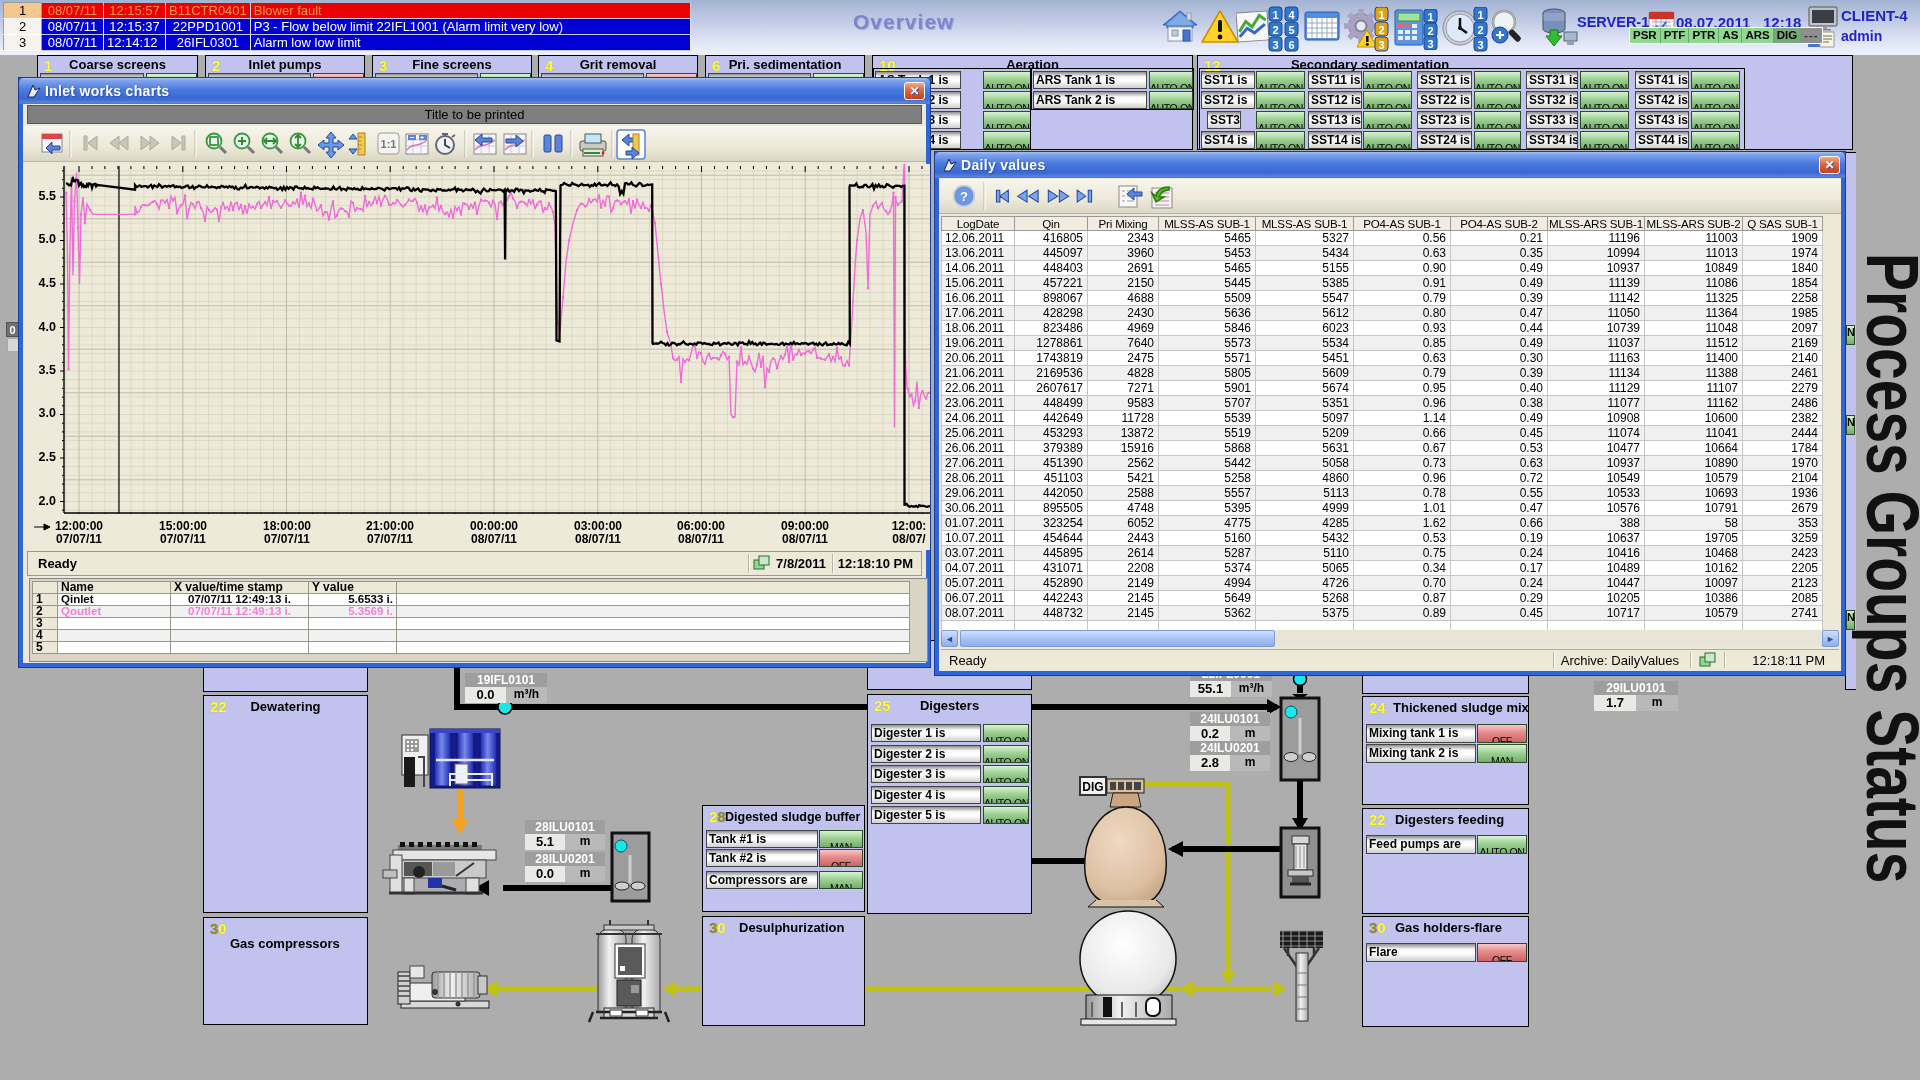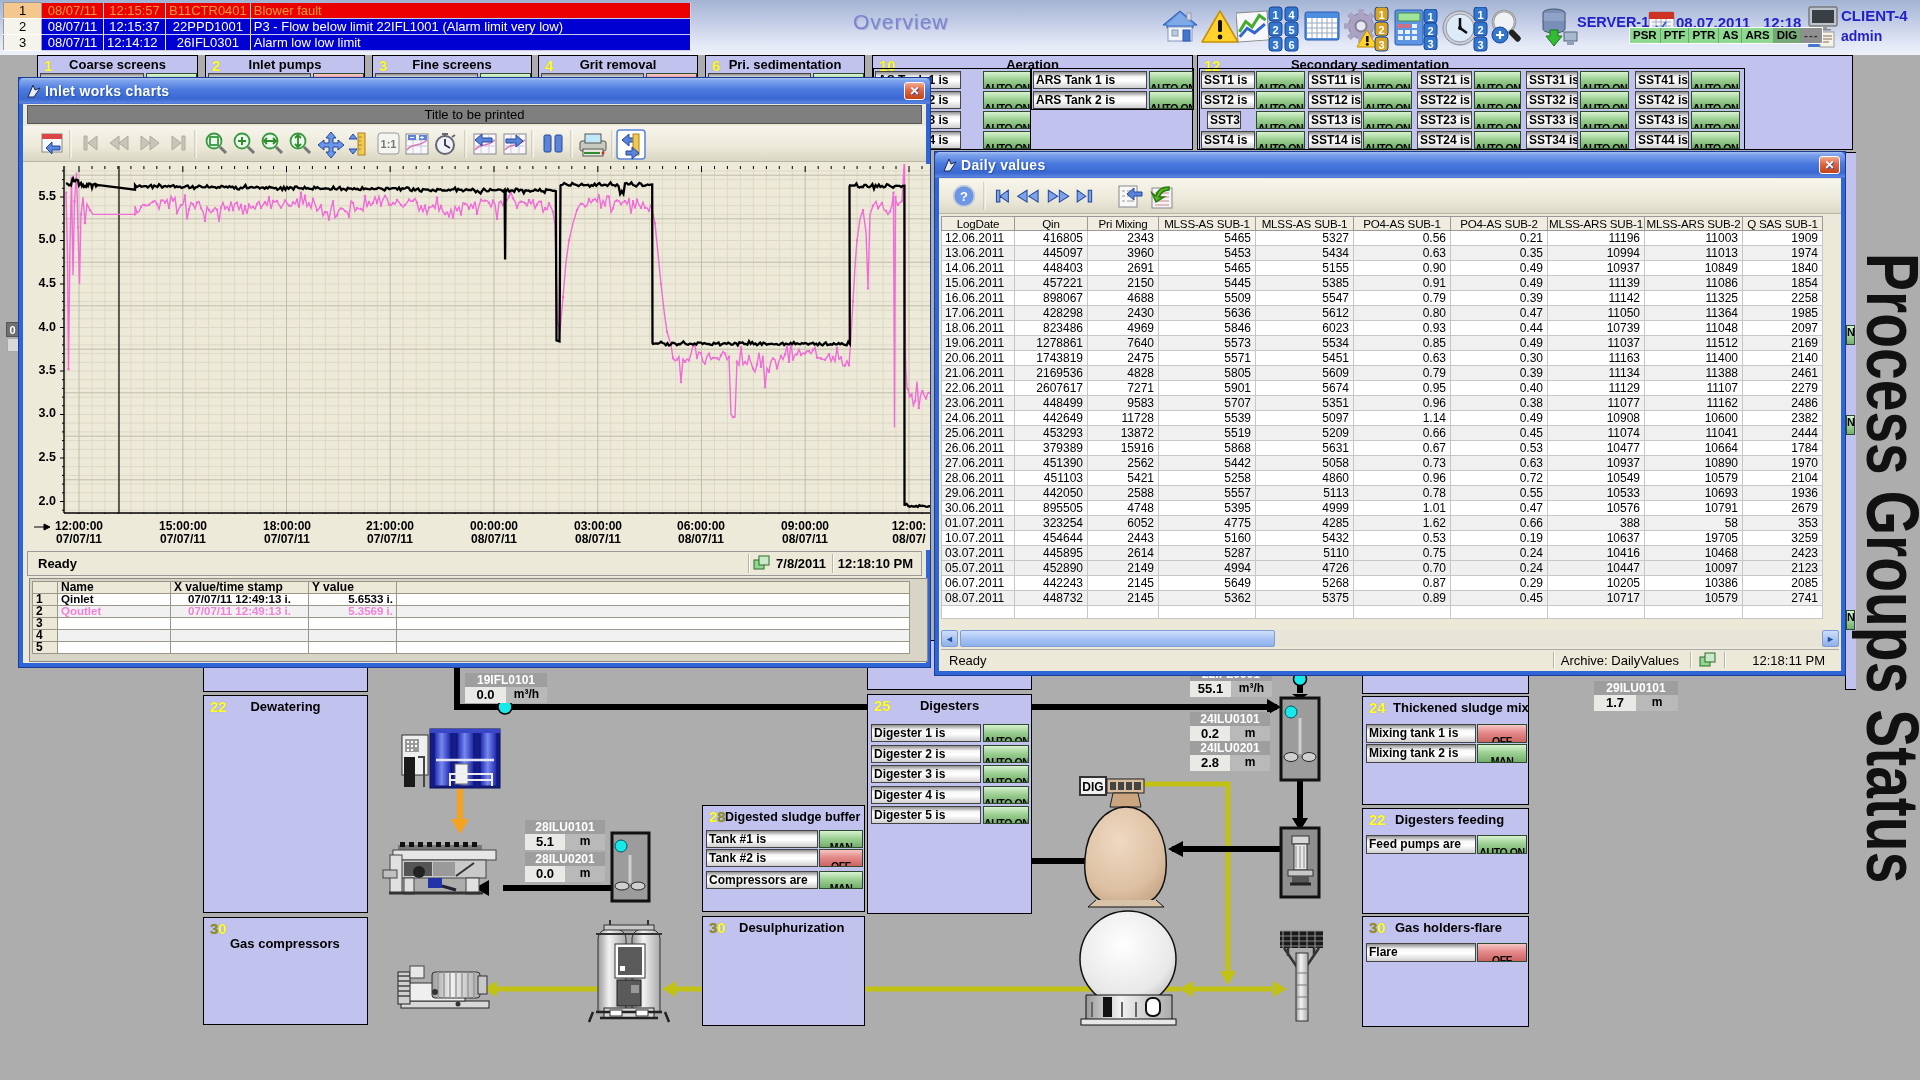--- a/index.html
+++ b/index.html
@@ -1,36 +1,36 @@
 <!DOCTYPE html>
 <html><head><meta charset="utf-8"><style>
 *{margin:0;padding:0;box-sizing:border-box}
 html,body{width:1920px;height:1080px;overflow:hidden;background:#ADADAD;font-family:"Liberation Sans",sans-serif}
 .abs{position:absolute}
 #hdr{position:absolute;left:0;top:0;width:1920px;height:55px;background:linear-gradient(180deg,#A2B4D2 0%,#BFC9E4 35%,#E3E8F6 80%,#EEF1FA 100%)}
-#ovtitle{position:absolute;left:853px;top:10px;font-weight:normal;font-size:21px;color:#7B86CE;letter-spacing:1px;text-shadow:1px 1px 0 #A6ADD4}
+#ovtitle{position:absolute;left:853px;top:10px;font-weight:bold;font-size:21px;color:#7B86CE;letter-spacing:1px;text-shadow:1px 1px 0 #A6ADD4}
 .alarmtbl{position:absolute;left:3px;top:2px;border-collapse:collapse}
 .alarmtbl td{height:13px;font-size:13px;padding:0 3px;white-space:nowrap;overflow:hidden}
 .alarmtbl .num{width:38px;text-align:center;color:#000;background:#F6F3ED;border:1px solid #9a9a9a;border-bottom:1px solid #fff}
 .alarmtbl tr:first-child .num{background:#F4C78E}
 .r1 td.d{background:#EB0000;color:#FF9A3C}
 .r2 td.d,.r3 td.d{background:#0000D2;color:#fff}
 td.d{border-right:1px solid rgba(255,255,255,.45);border-bottom:1px solid #c8c8e8}
 .htxt{position:absolute;font-weight:bold;color:#2121C8;white-space:nowrap;letter-spacing:0px}
 .pstrip{position:absolute;left:1629px;top:27px;height:17px;border:1px solid #fff;background:#8f8f8f;display:flex}
 .pstrip span{display:inline-block;font-weight:bold;font-size:11.5px;color:#000;background:#8FD88F;padding:0 3px;line-height:15px;border-right:1px solid #6aa86a}
 .pstrip span.dim{background:#77A877}
 .pstrip span.off{background:#8f8f8f;color:#333;border-right:none;letter-spacing:1px}
 .panel{position:absolute;background:#C2C2EF;border:1px solid #000}
 .ph{position:absolute;left:0;right:0;top:1px;height:16px;text-align:center;font-weight:bold;font-size:13px;color:#000;white-space:nowrap;overflow:visible}
 .ph.lft{text-align:left}
 .pnum{position:absolute;left:6px;top:1px;font-weight:bold;font-size:15px;color:#FFFF2D;text-shadow:0 0 1px #888}
 .pnum i{font-style:normal;color:#8F8F23}
 .lbl{position:absolute;border:1px solid #444;background:linear-gradient(180deg,#8f8f8f 0%,#f8f8f8 30%,#ffffff 55%,#cfcfcf 100%);font-weight:bold;font-size:12px;color:#000;padding:1px 0 0 2px;white-space:nowrap;overflow:hidden}
-.btn{position:absolute;border:1px solid #2c4c2c;font-weight:bold;font-size:10.5px;letter-spacing:-0.4px;color:#000;text-align:center;padding-top:10px;white-space:nowrap;overflow:hidden}
+.btn{position:absolute;border:1px solid #2c4c2c;font-weight:normal;font-size:10.5px;letter-spacing:-0.4px;color:#000;text-align:center;padding-top:10px;white-space:nowrap;overflow:hidden}
 .on{background:linear-gradient(180deg,#D8F2D0 0%,#9ED194 45%,#74AE6B 100%)}
 .off{background:linear-gradient(180deg,#F7C6C6 0%,#E58A8A 45%,#CC6464 100%)}
 .vb{position:absolute}
 .vb .vh{background:#9E9E9E;color:#fff;font-weight:bold;font-size:12px;text-align:center;height:14px;line-height:14px}
 .vb .vr{display:flex;height:16px}
 .vb .vv{background:#E9E9E6;color:#000;font-weight:bold;font-size:13px;text-align:center;line-height:16px}
 .vb .vu{background:#B9B9B9;color:#000;font-weight:bold;font-size:12px;text-align:center;line-height:15px;flex:1}
 .win{position:absolute;border:4px solid #2E66D8;border-top:none;box-shadow:0 0 0 1px #1a3c94}
 .tbar{position:absolute;left:-4px;right:-4px;top:0;height:26px;background:linear-gradient(180deg,#A6C1F2 0%,#7FA3EC 10%,#4A79DE 45%,#3A68D2 80%,#5D85E0 96%,#3E6CD4 100%);border-radius:5px 5px 0 0;color:#fff;font-weight:bold;font-size:14px;text-shadow:1px 1px 1px #2a52a8}
 .tbar .tt{position:absolute;left:26px;top:5px;letter-spacing:.3px}
@@ -1340,20 +1340,32 @@
           <td style="width:73px">445895</td>
           <td style="width:71px">2614</td>
           <td style="width:97px">5287</td>
           <td style="width:98px">5110</td>
           <td style="width:97px">0.75</td>
           <td style="width:97px">0.24</td>
           <td style="width:97px">10416</td>
           <td style="width:98px">10468</td>
           <td style="width:80px">2423</td>
         </tr>
+        <tr>
+          <td class="l" style="width:73px">04.07.2011</td>
+          <td style="width:73px">431071</td>
+          <td style="width:71px">2208</td>
+          <td style="width:97px">5374</td>
+          <td style="width:98px">5065</td>
+          <td style="width:97px">0.34</td>
+          <td style="width:97px">0.17</td>
+          <td style="width:97px">10489</td>
+          <td style="width:98px">10162</td>
+          <td style="width:80px">2205</td>
+        </tr>
         <tr class="alt">
           <td class="l" style="width:73px">05.07.2011</td>
           <td style="width:73px">452890</td>
           <td style="width:71px">2149</td>
           <td style="width:97px">4994</td>
           <td style="width:98px">4726</td>
           <td style="width:97px">0.70</td>
           <td style="width:97px">0.24</td>
           <td style="width:97px">10447</td>
           <td style="width:98px">10097</td>

